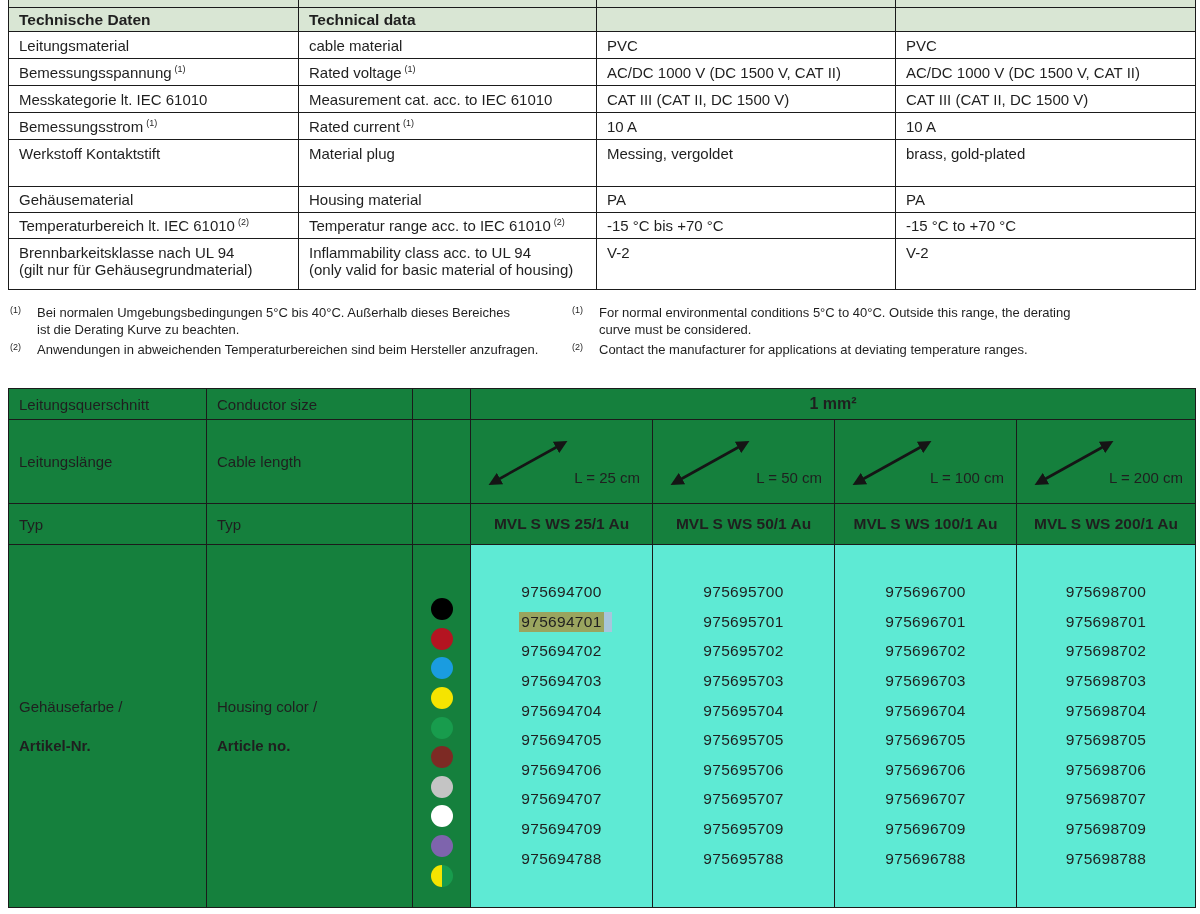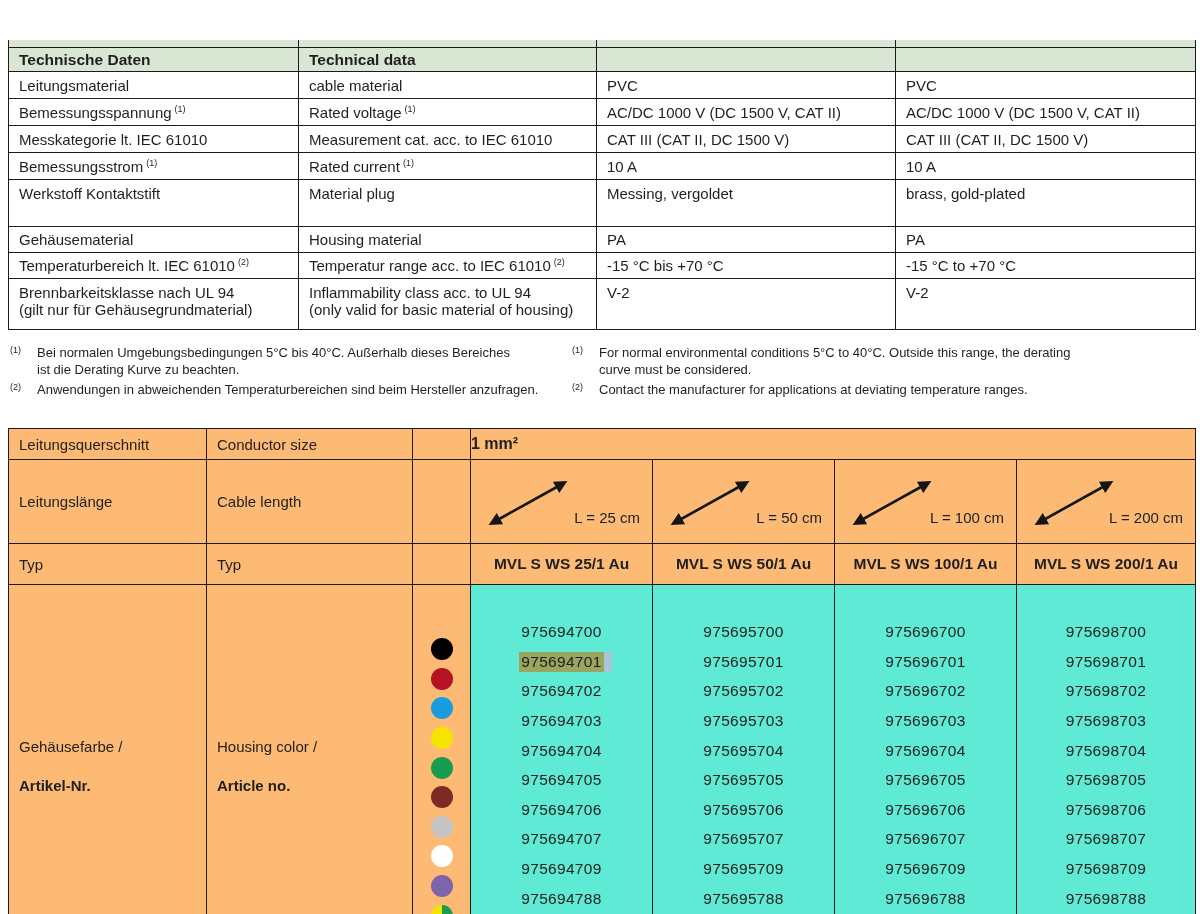--- a/index.html
+++ b/index.html
@@ -2,21 +2,21 @@
 <html><head>
 <meta charset="utf-8">
 <style>
   html,body { margin:0; padding:0; background:#ffffff; }
   body {
     width:1200px; height:914px; overflow:hidden;
     font-family:"Liberation Sans", sans-serif;
     color:#1f1f1f;
     -webkit-font-smoothing:antialiased;
   }
-  .page { position:relative; width:1200px; height:738px;margin-top:40px; }
+  .page { position:relative; width:1200px; height:738px; }
 
   table { border-collapse:collapse; table-layout:fixed; margin-left:8px; width:1187px; }
   td { border:1.5px solid #1b1b1b; font-size:15px; vertical-align:middle; white-space:pre-line; }
 
   
   .t1 td { padding:1px 6px 1px 10px; background:#ffffff; }
   .t1 tr.sliver td { height:7px; padding:0; background:#d9e6d4; border-top:none; }
   .t1 tr.head td { height:21px; background:#d9e6d4; font-weight:bold; font-size:15.5px; }
   .t1 td.top { vertical-align:top; padding-top:5px; }
   .t1 sup { font-size:9px; vertical-align:super; line-height:0; margin-left:3px; }
@@ -24,23 +24,23 @@
   
   .footnotes { display:flex; margin:14px 0 0 10px; width:1185px; }
   .fn-col-de { width:562px; flex:none; }
   .fn-col-en { flex:1; }
   .fn-item { display:flex; font-size:13px; line-height:1.32; margin-bottom:3px; }
   .fn-marker { font-size:9px; width:27px; flex:none; padding-top:1px; }
   .fn-text { white-space:pre-line; }
 
   
   .t2 { margin-top:27px; }
-  .t2 td { background:#fdba74; padding:1px 6px 1px 10px; }
+  .t2 td { background:#15803d; padding:1px 6px 1px 10px; }
   .t2 tr.r1 td { height:28px; }
-  .t2 td.mm { text-align:left; font-weight:bold; font-size:16px; padding:0; }
+  .t2 td.mm { text-align:center; font-weight:bold; font-size:16px; padding:0; }
   .t2 tr.r2 td { height:81px; }
   .t2 td.len-cell { padding:0; }
   .len-wrap { position:relative; width:100%; height:81px; }
   .len-wrap svg { position:absolute; left:8px; bottom:10px; }
   .len-label { position:absolute; right:12px; bottom:16px; font-size:15px; }
   .t2 tr.r3 td { height:38px; }
   .t2 td.type-cell { text-align:center; font-weight:bold; font-size:15.5px; padding:0; }
   .t2 tr.r4 td { height:358px; }
   .label-line1 { line-height:22px; }
   .label-line2 { line-height:22px; font-weight:bold; }

